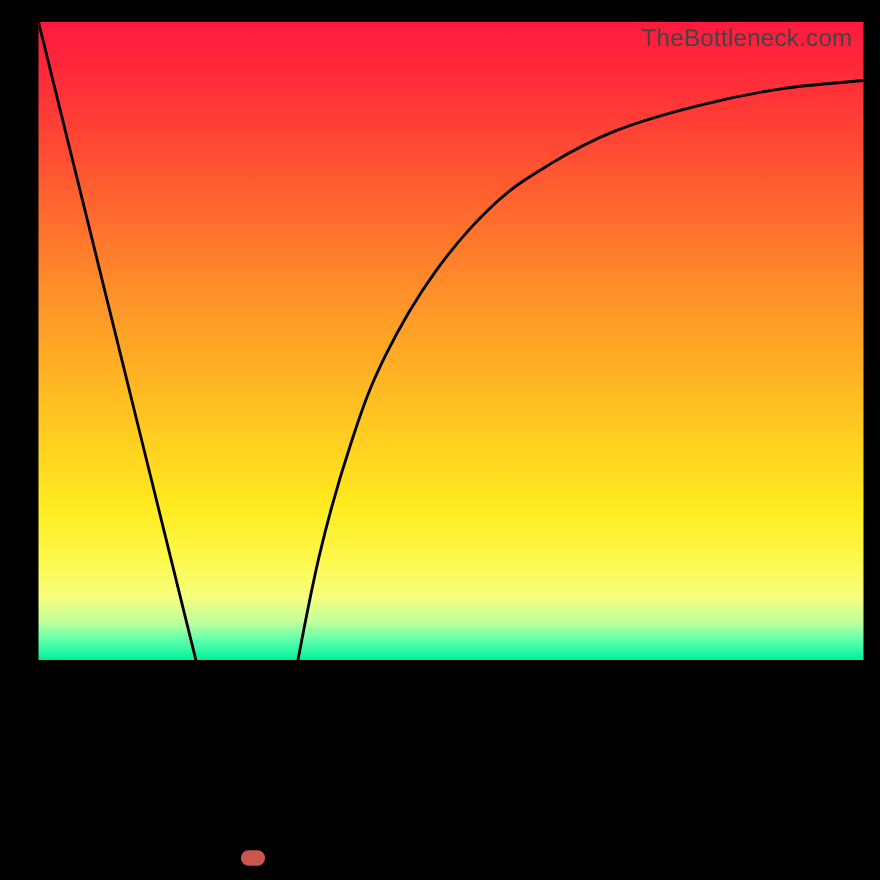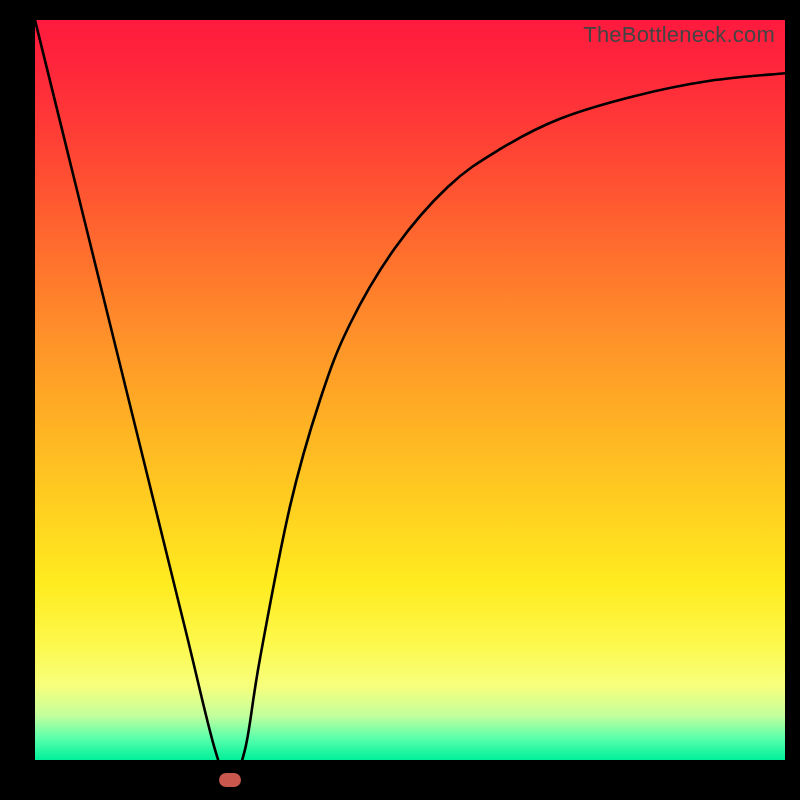--- a/index.html
+++ b/index.html
@@ -15,21 +15,21 @@
     position: relative;
     width: 800px;
     height: 800px;
     background: #000;
   }
   .plot-area {
     position: absolute;
     left: 35px;
     top: 20px;
     width: 750px;
-    height: 740px;
+    height: 580px;
     background: linear-gradient(to bottom,
       #ff1a3e 0%,
       #ff2a3a 8%,
       #ff4534 18%,
       #ff6a2e 30%,
       #ff8f2a 42%,
       #ffb024 54%,
       #ffd020 66%,
       #ffeb1f 76%,
       #fdf84a 84%,

